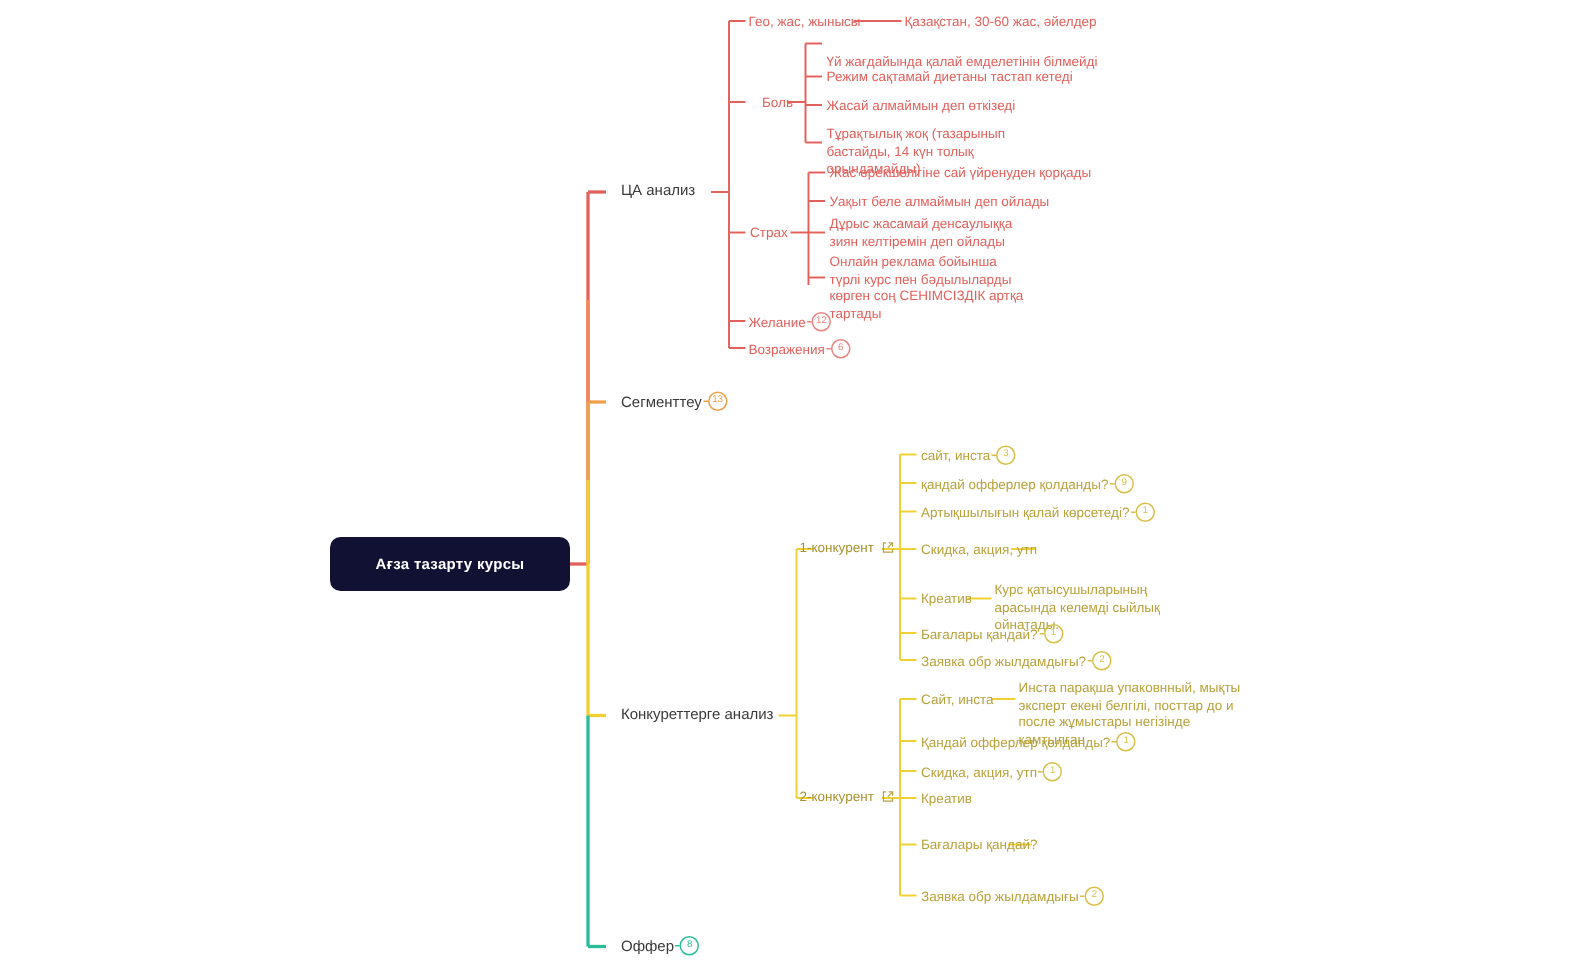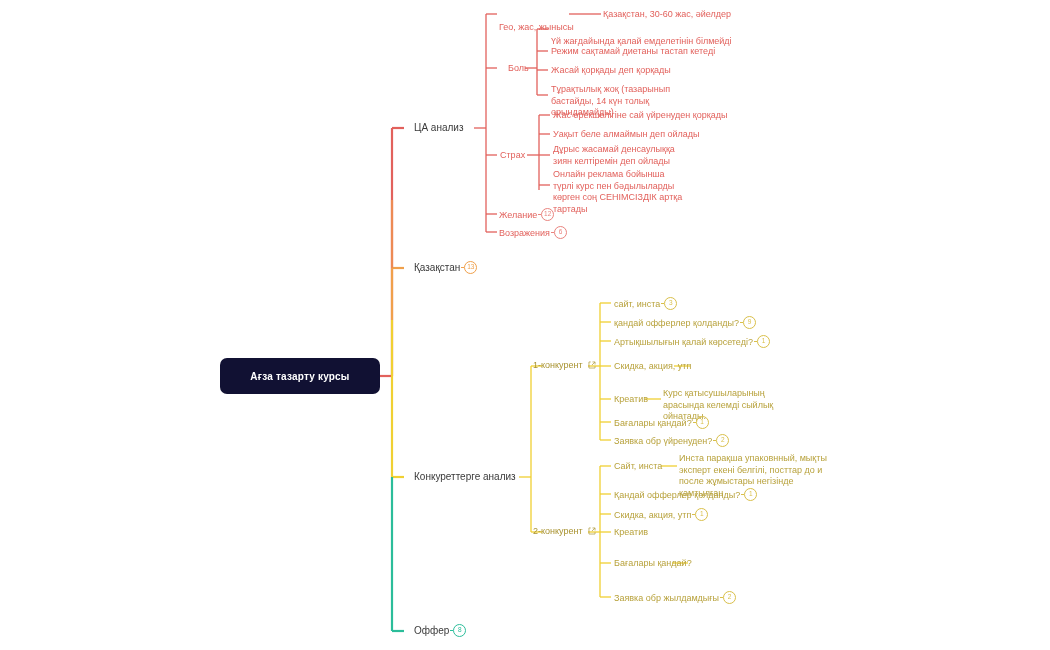--- a/index.html
+++ b/index.html
@@ -136,38 +136,38 @@
   </svg>
 
   <div class="node root">
     <span>Ағза тазарту курсы</span>
   </div>
 
   <div class="lbl l1 dark" style="left:414px;top:122px;">
     <span>ЦА анализ</span>
   </div>
 
-  <div class="lbl red" style="left:499px;top:22px;">
+  <div class="lbl red" style="left:499px;top:9px;">
     <span>Гео, жас, жынысы</span>
   </div>
   <div class="lbl red" style="left:603px;top:9px;">
     <span>Қазақстан, 30-60 жас, әйелдер</span>
   </div>
 
   <div class="lbl red" style="left:508px;top:63px;">
     <span>Боль</span>
   </div>
   <div class="lbl red" style="left:551px;top:24px;margin-top:12px;">
     <span>Үй жағдайында қалай емделетінін білмейді</span>
   </div>
   <div class="lbl red" style="left:551px;top:46px;">
     <span>Режим сақтамай диетаны тастап кетеді</span>
   </div>
   <div class="lbl red" style="left:551px;top:65px;">
-    <span>Жасай қорқады деп қорқады</span>
+    <span>Жасай алмаймын деп өткізеді</span>
   </div>
   <div class="lbl red wrap" style="left:551px;top:84px;width:152px;">
     <span>Тұрақтылық жоқ (тазарынып бастайды, 14 күн толық орындамайды)</span>
   </div>
 
   <div class="lbl red" style="left:500px;top:150px;">
     <span>Страх</span>
   </div>
   <div class="lbl red" style="left:553px;top:110px;">
     <span>Жас ерекшелігіне сай үйренуден қорқады</span>
@@ -183,21 +183,21 @@
   </div>
 
   <div class="lbl red" style="left:499px;top:209px;">
     <span>Желание</span><span class="badge b-red">12</span>
   </div>
   <div class="lbl red" style="left:499px;top:227px;">
     <span>Возражения</span><span class="badge b-red">6</span>
   </div>
 
   <div class="lbl l1 dark" style="left:414px;top:262px;">
-    <span>Қазақстан</span><span class="badge b-org">13</span>
+    <span>Сегменттеу</span><span class="badge b-org">13</span>
   </div>
 
   <div class="lbl l1 dark" style="left:414px;top:471px;">
     <span>Конкуреттерге анализ</span>
   </div>
 
   <div class="lbl yeld" style="left:533px;top:360px;">
     <span>1-конкурент</span><span class="extlink"><svg viewBox="0 0 10 10">
           <path d="M3.4 1.2h-2.2v7.6h7.6v-2.2" fill="none" stroke="#a8922f" stroke-width="1"></path>
           <path d="M5.6 1.2h3.2v3.2" fill="none" stroke="#a8922f" stroke-width="1"></path>
@@ -220,21 +220,21 @@
   <div class="lbl yel" style="left:614px;top:394px;">
     <span>Креатив</span>
   </div>
   <div class="lbl yel wrap" style="left:663px;top:388px;width:125px;">
     <span>Курс қатысушыларының арасында келемді сыйлық ойнатады.</span>
   </div>
   <div class="lbl yel" style="left:614px;top:417px;">
     <span>Бағалары қандай?</span><span class="badge b-yel">1</span>
   </div>
   <div class="lbl yel" style="left:614px;top:435px;">
-    <span>Заявка обр үйренуден?</span><span class="badge b-yel">2</span>
+    <span>Заявка обр жылдамдығы?</span><span class="badge b-yel">2</span>
   </div>
 
   <div class="lbl yeld" style="left:533px;top:526px;">
     <span>2-конкурент</span><span class="extlink"><svg viewBox="0 0 10 10">
           <path d="M3.4 1.2h-2.2v7.6h7.6v-2.2" fill="none" stroke="#a8922f" stroke-width="1"></path>
           <path d="M5.6 1.2h3.2v3.2" fill="none" stroke="#a8922f" stroke-width="1"></path>
           <path d="M8.8 1.2 L4.9 5.1" stroke="#a8922f" stroke-width="1"></path>
         </svg></span>
   </div>
 

